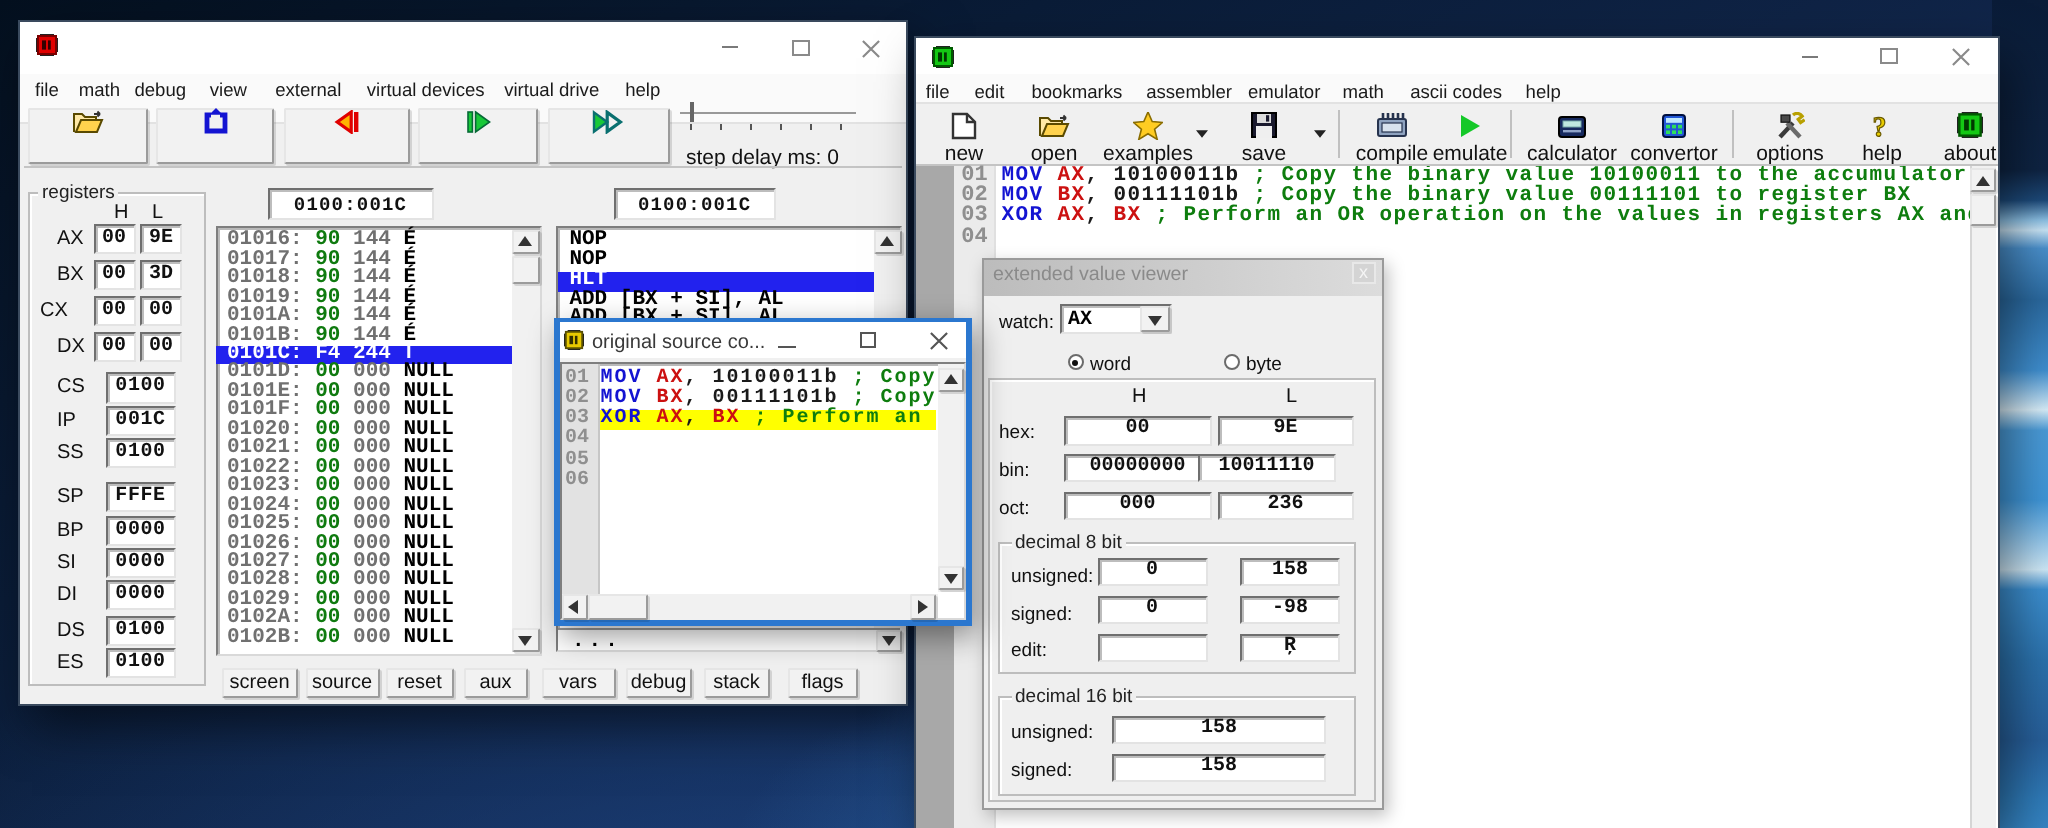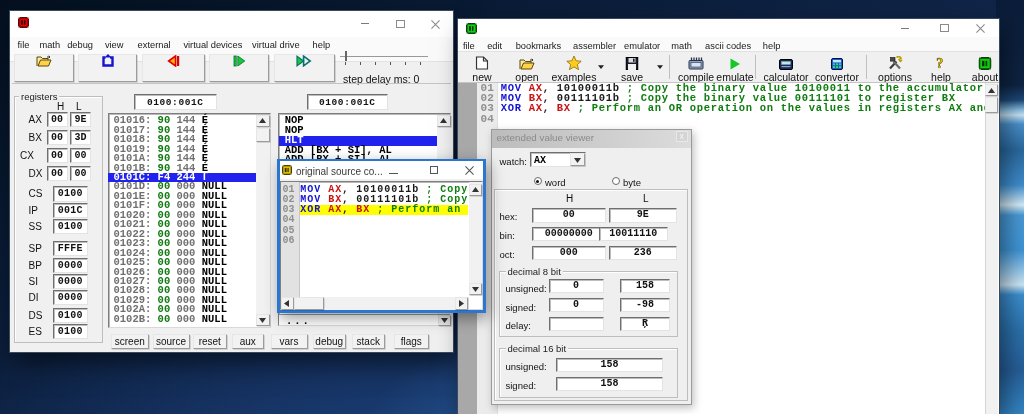--- a/index.html
+++ b/index.html
@@ -363,21 +363,21 @@
   <div class="abs field" style="left:116.5px;top:115.8px;width:68.5px;height:14.5px;font-size:10px;line-height:12.5px;">236</div>
 
   <div class="abs gb" style="left:6.5px;top:141px;width:179.5px;height:65.5px;"></div>
   <div class="abs gbl" style="left:13.5px;top:135.5px;background:#efefef;">decimal 8 bit</div>
   <div class="abs" style="left:13.5px;top:152.5px;font-size:9.5px;color:#111;">unsigned:</div>
   <div class="abs field" style="left:56.5px;top:148.8px;width:55px;height:14px;font-size:10px;line-height:12px;">0</div>
   <div class="abs field" style="left:128px;top:148.8px;width:50px;height:14px;font-size:10px;line-height:12px;">158</div>
   <div class="abs" style="left:13.5px;top:171.5px;font-size:9.5px;color:#111;">signed:</div>
   <div class="abs field" style="left:56.5px;top:168px;width:55px;height:14px;font-size:10px;line-height:12px;">0</div>
   <div class="abs field" style="left:128px;top:168px;width:50px;height:14px;font-size:10px;line-height:12px;">-98</div>
-  <div class="abs" style="left:13.5px;top:190px;font-size:9.5px;color:#111;">delay:</div>
+  <div class="abs" style="left:13.5px;top:190px;font-size:9.5px;color:#111;">edit:</div>
   <div class="abs field" style="left:56.5px;top:186.5px;width:55px;height:14px;"></div>
   <div class="abs field" style="left:128px;top:186.5px;width:50px;height:14px;font-size:10px;line-height:12px;">Ŗ</div>
 
   <div class="abs gb" style="left:6.5px;top:218px;width:179.5px;height:50px;"></div>
   <div class="abs gbl" style="left:13.5px;top:212.5px;background:#efefef;">decimal 16 bit</div>
   <div class="abs" style="left:13.5px;top:230.5px;font-size:9.5px;color:#111;">unsigned:</div>
   <div class="abs field" style="left:64px;top:228px;width:107px;height:14.3px;font-size:10px;line-height:12.5px;">158</div>
   <div class="abs" style="left:13.5px;top:249.5px;font-size:9.5px;color:#111;">signed:</div>
   <div class="abs field" style="left:64px;top:247.2px;width:107px;height:14.2px;font-size:10px;line-height:12.5px;">158</div>
 </div>

